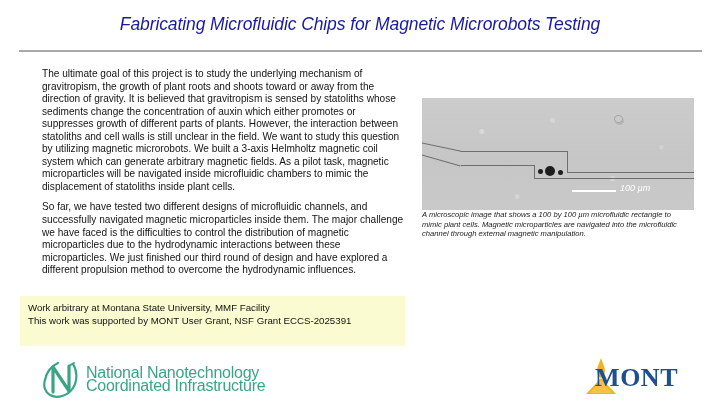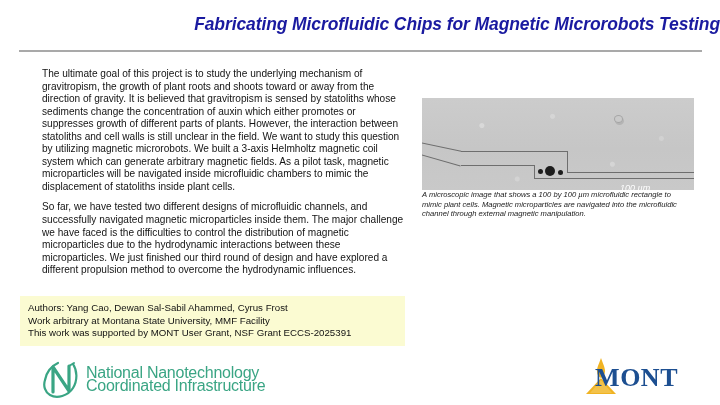--- a/index.html
+++ b/index.html
@@ -24,26 +24,25 @@
   
   .title-block {
     position: absolute;
     left: 0;
     top: 14px;
     width: 720px;
     text-align: center;
   }
   .title-text {
     font-size: 17.5px;
-    font-weight: bold;
+    font-weight: normal;
     font-style: italic;
     color: #1a1aa0;
     letter-spacing: -0.1px;
     white-space: nowrap;
-    text-align: right;
   }
   .title-rule {
     position: absolute;
     left: 19px;
     top: 50px;
     width: 683px;
     height: 2px;
     background: #a9a9a9;
   }
 
@@ -66,21 +65,21 @@
   
   .figure-panel {
     position: absolute;
     left: 422px;
     top: 98px;
     width: 272px;
   }
   .micrograph {
     position: relative;
     width: 272px;
-    height: 92px;
+    height: 112px;
     background: #c8c8c8;
     overflow: hidden;
   }
   
   .micrograph .bg-noise {
     position: absolute;
     inset: 0;
     background:
       radial-gradient(circle at 22% 30%, rgba(255,255,255,.30) 0 2px, transparent 3px),
       radial-gradient(circle at 48% 20%, rgba(255,255,255,.22) 0 2px, transparent 3px),
@@ -262,21 +261,20 @@
       <div class="particle" style="left:136px; top:72px; width:5px; height:5px;"></div>
 
       <div class="scalebar-line"></div>
       <div class="scalebar-label">100 µm</div>
     </div>
 
     <div class="fig-caption">A microscopic image that shows a 100 by 100 µm microfluidic rectangle to mimic plant cells. Magnetic microparticles are navigated into the microfluidic channel through external magnetic manipulation.</div>
   </div>
 
   <div class="authors-box">
-    <div class="authors-line">Authors: Yang Cao, Dewan Sal-Sabil Ahammed, Cyrus Frost</div>
     <div class="authors-line">Work arbitrary at Montana State University, MMF Facility</div>
     <div class="authors-line"><span>This work was supported by MONT User Grant, </span><span class="italic-grant">NSF Grant ECCS-2025391</span></div>
   </div>
 
   <div class="nnci-logo">
     <svg class="nnci-mark" viewBox="0 0 40 42">
 
       <path d="M30 6 C34 12 35 22 30 30 C25 38 14 41 7 37 C2 34 0 28 2 22" fill="none" stroke="#3aa584" stroke-width="2.2" stroke-linecap="round"></path>
       <path d="M2 22 C3 15 8 8 15 5" fill="none" stroke="#3aa584" stroke-width="2.2" stroke-linecap="round"></path>
 

